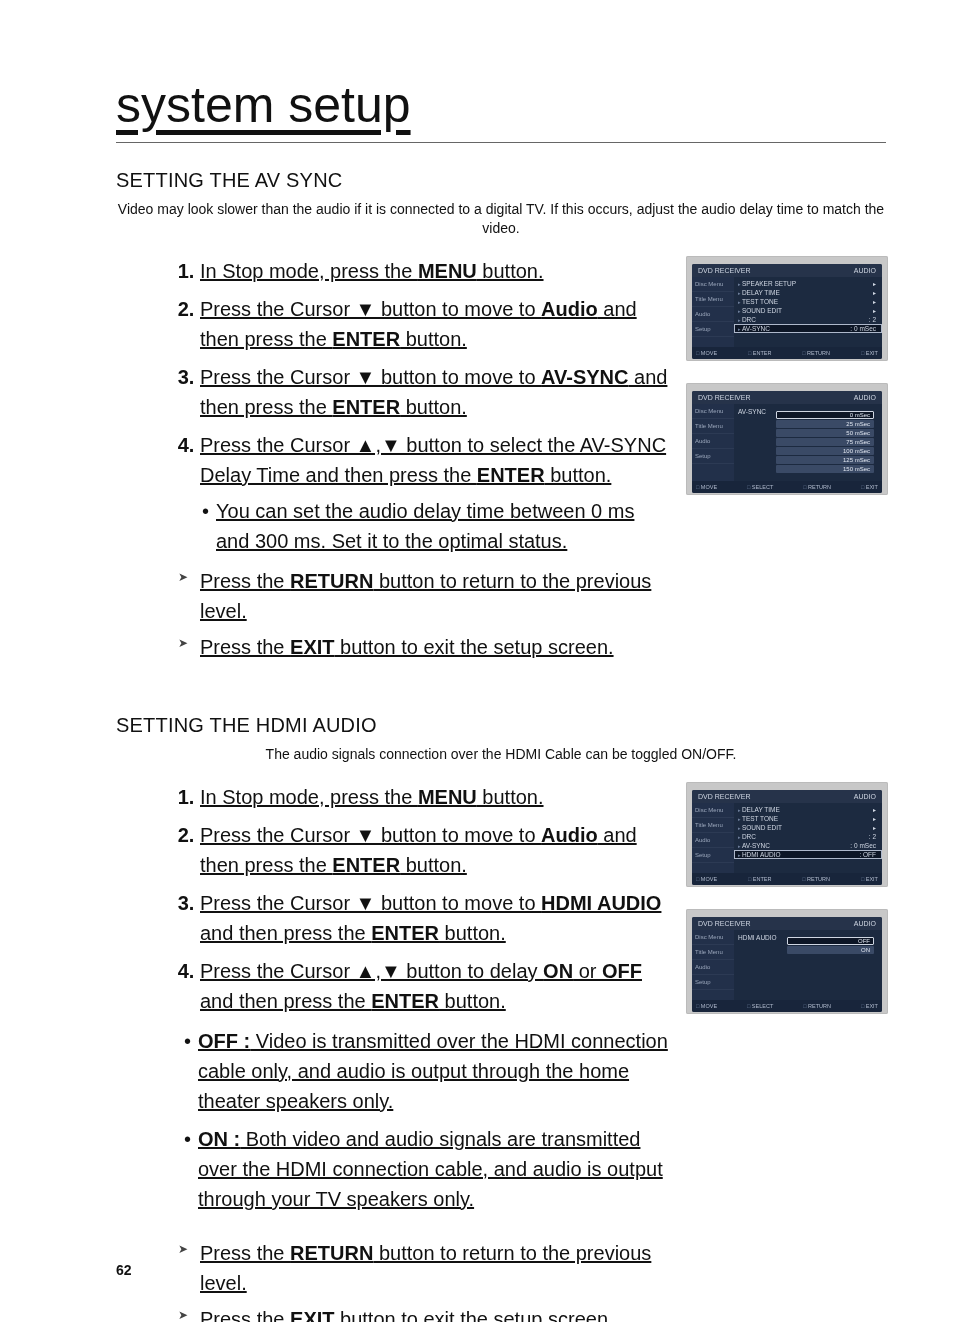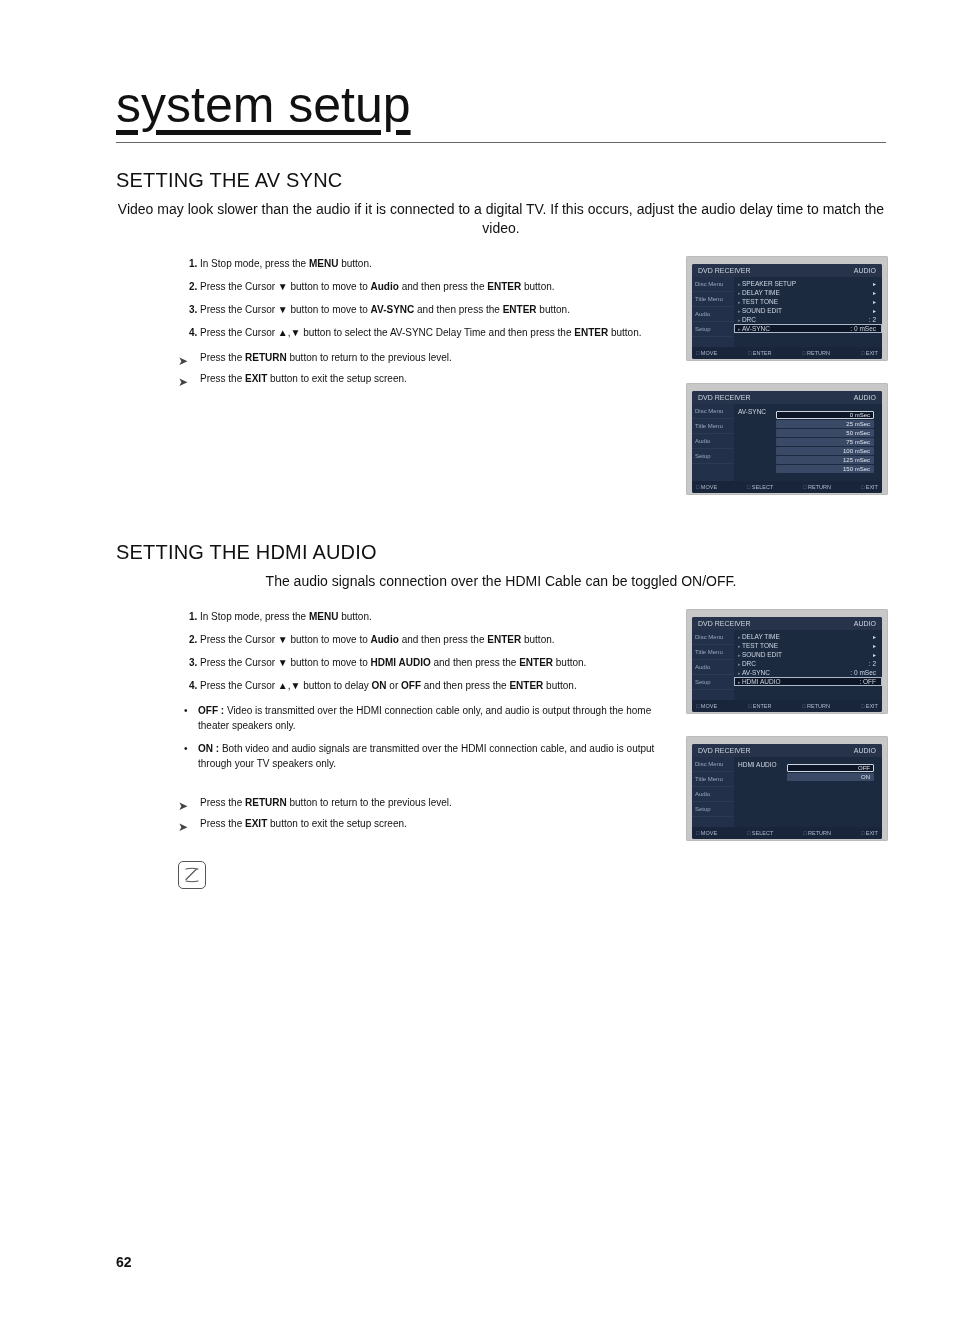--- a/index.html
+++ b/index.html
@@ -30,23 +30,24 @@
     line-height: 1.35;
     text-align: center;
   }
   .two-col {
     display: flex;
     gap: 18px;
     align-items: flex-start;
   }
   .left {
     flex: 1;
-    font-size: 10px;
+    font-size: 20px;
     line-height: 1.5;
     padding-left: 62px;
+    text-decoration: underline;
   }
   .right {
     width: 200px;
     display: flex;
     flex-direction: column;
     gap: 22px;
   }
   ol.steps {
     margin: 0 0 10px 0;
     padding-left: 22px;
@@ -118,21 +119,21 @@
   .note-items .ni::before {
     content: "▪";
     position: absolute;
     left: 0;
     font-size: 10px;
     top: 3px;
     color: #555;
   }
   .page-num {
     position: absolute;
-    bottom: 58px;
+    bottom: 50px;
     left: 110px;
     font-weight: 700;
     font-size: 14px;
   }
 
   
   .osd {
     width: 190px;
     background: #c8c8c8;
     border-radius: 2px;
@@ -256,20 +257,21 @@
   <h2 class="section">SETTING THE AV SYNC</h2>
   <p class="lead">Video may look slower than the audio if it is connected to a digital TV. If this occurs, adjust the audio delay time to match the video.</p>
 
   <div class="two-col">
     <div class="left">
       <ol class="steps">
         <li><span>In Stop mode, press the </span><b>MENU</b><span> button.</span></li>
         <li><span>Press the Cursor ▼ button to move to </span><b>Audio</b><span> and then press the </span><b>ENTER</b><span> button.</span></li>
         <li><span>Press the Cursor ▼ button to move to </span><b>AV-SYNC</b><span> and then press the </span><b>ENTER</b><span> button.</span></li>
         <li><span>Press the Cursor ▲,▼ button to select the AV-SYNC Delay Time and then press the </span><b>ENTER</b><span> button.</span>
+          <div class="sub-bullet">You can set the audio delay time between 0 ms and 300 ms. Set it to the optimal status.</div>
         </li>
       </ol>
       <div class="arrow-line"><span>Press the </span><b>RETURN</b><span> button to return to the previous level.</span></div>
       <div class="arrow-line"><span>Press the </span><b>EXIT</b><span> button to exit the setup screen.</span></div>
     </div>
 
     <div class="right">
 
       <div class="osd">
         <div class="osd-inner">

